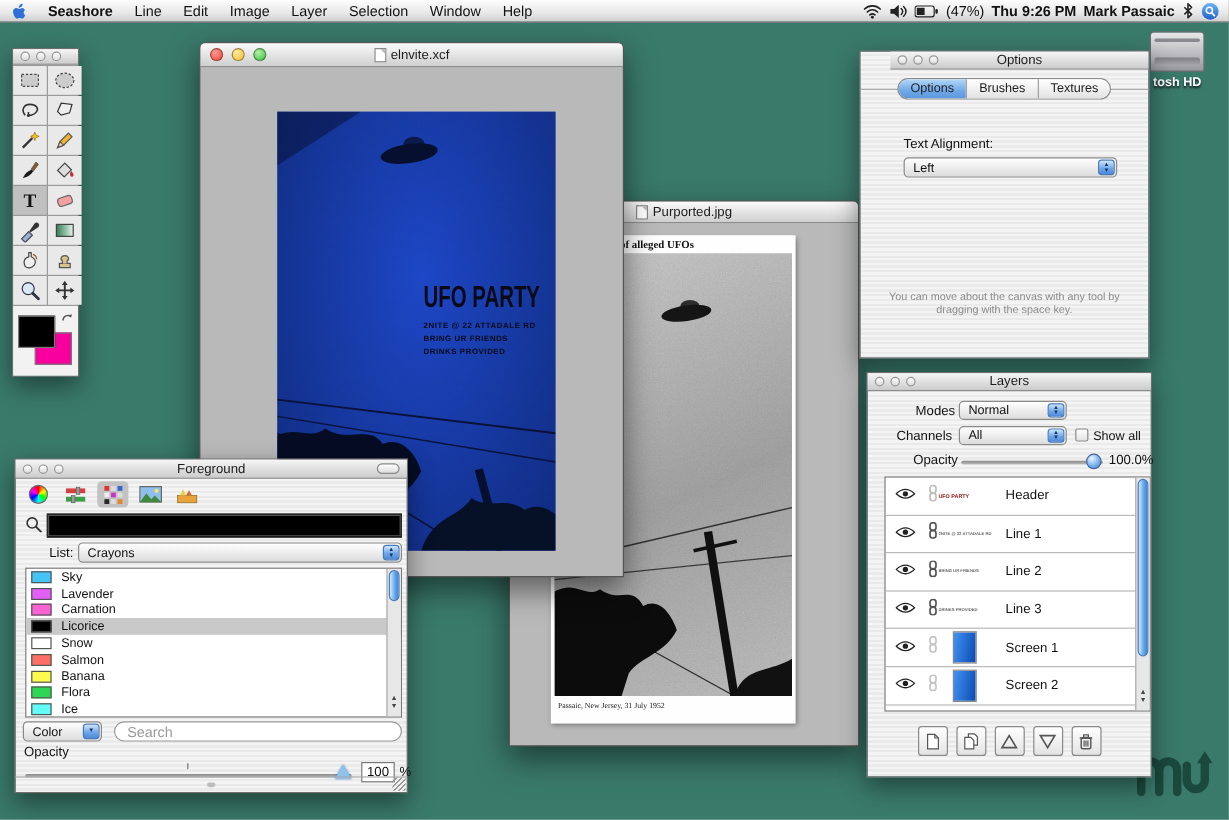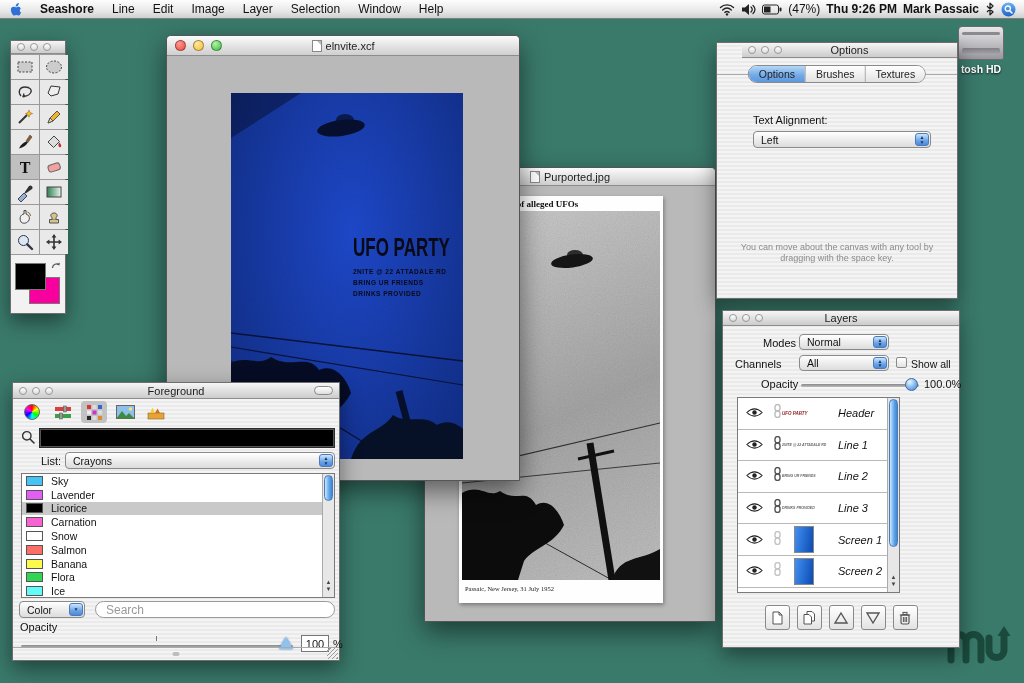--- a/index.html
+++ b/index.html
@@ -91,21 +91,21 @@
   .segment { font-size:10.5px; color:#222; padding:2px 10px; border-right:1px solid #9a9a9a; background:linear-gradient(#fff,#e2e2e2); }
   .segment:last-child { border-right:none; }
   .segment.active { background:linear-gradient(#b4d7f7,#70a8e8 60%,#5d97dd); }
   .optlabel { position:absolute; left:36px; top:71px; font-size:11px; color:#111; }
   .optpopup { position:absolute; left:36px; top:88px; width:178px; }
   .hint { position:absolute; left:14px; right:14px; top:199px; text-align:center; font-size:9px; color:#8b8b8b; line-height:11px; }
 
   
   .layers { left:722px; top:310px; width:238px; height:338px; z-index:41; }
   .lrow { position:absolute; font-size:11px; color:#111; }
-  .layerlist { position:absolute; left:14px; top:86px; width:163px; height:196px; background:#fff; border:1px solid #7a7a7a; overflow:hidden;font-style:italic; }
+  .layerlist { position:absolute; left:14px; top:86px; width:222px; height:196px; background:#fff; border:1px solid #7a7a7a; overflow:hidden; }
   .layerrow { height:31.6px; border-bottom:1px solid #b9b9b9; display:flex; align-items:center; position:relative; }
   .layerrow .lname { font-size:11px; color:#111; position:absolute; left:100px; }
   .thumb-text { position:absolute; left:44px; width:52px; font-size:3.5px; font-weight:bold; color:#666; white-space:nowrap; overflow:hidden; }
   .thumb-text.maroon { color:#8d1414; font-size:4.5px; }
   .thumb-blue { position:absolute; left:56px; width:20px; height:27px; background:linear-gradient(100deg,#4292f2,#0b4ab2); border:1px solid #888; }
   .lscroll { position:absolute; right:0; top:0; bottom:0; width:12px; background:#e7e7e7; border-left:1px solid #aaa; }
   .lthumbbar { position:absolute; left:1px; right:1px; top:1px; height:148px; border-radius:5px;
     background:linear-gradient(90deg,#cfe8fb,#5ea4ea 60%,#3f87d8); border:1px solid #4a7ab8; }
   .scrollarrows { position:absolute; left:0; right:0; bottom:0; height:22px; display:flex; flex-direction:column; align-items:center; justify-content:center; font-size:6px; color:#444; line-height:7px; }
   .eyeicon, .chainicon { flex:none; }
@@ -453,21 +453,21 @@
         </div>
     </div>
     <div class="lrow" style="left:40px; top:26px;">Modes</div>
     <div class="popup" style="position:absolute; left:76px; top:23px; width:90px; height:16px;">
       <span>Normal</span>
       <span class="stepper">
           <span>▲</span>
           <span>▼</span>
         </span>
     </div>
-    <div class="lrow" style="left:12px; top:47px;">Channels</div>
+    <div class="lrow" style="left:24px; top:47px;">Channels</div>
     <div class="popup" style="position:absolute; left:76px; top:44px; width:90px; height:16px;">
       <span>All</span>
       <span class="stepper">
           <span>▲</span>
           <span>▼</span>
         </span>
     </div>
     <div class="checkbox" style="position:absolute; left:173px; top:46px;"></div>
     <div class="lrow" style="left:188px; top:47px; font-size:10.5px;">Show all</div>
     <div class="lrow" style="left:38px; top:67px;">Opacity</div>
@@ -666,27 +666,27 @@
     </div>
     <div class="crayonlist">
       <div class="crayonrow">
           <span class="chip" style="background: rgb(68, 197, 245);"></span>
           <span>Sky</span>
         </div>
       <div class="crayonrow">
           <span class="chip" style="background: rgb(226, 94, 245);"></span>
           <span>Lavender</span>
         </div>
+      <div class="crayonrow">
+          <span class="chip" style="background: rgb(247, 99, 211);"></span>
+          <span>Carnation</span>
+        </div>
       <div class="crayonrow selected">
           <span class="chip" style="background: rgb(0, 0, 0);"></span>
           <span>Licorice</span>
-        </div>
-      <div class="crayonrow">
-          <span class="chip" style="background: rgb(247, 99, 211);"></span>
-          <span>Carnation</span>
         </div>
       <div class="crayonrow">
           <span class="chip" style="background: rgb(255, 255, 255);"></span>
           <span>Snow</span>
         </div>
       <div class="crayonrow">
           <span class="chip" style="background: rgb(252, 111, 102);"></span>
           <span>Salmon</span>
         </div>
       <div class="crayonrow">

